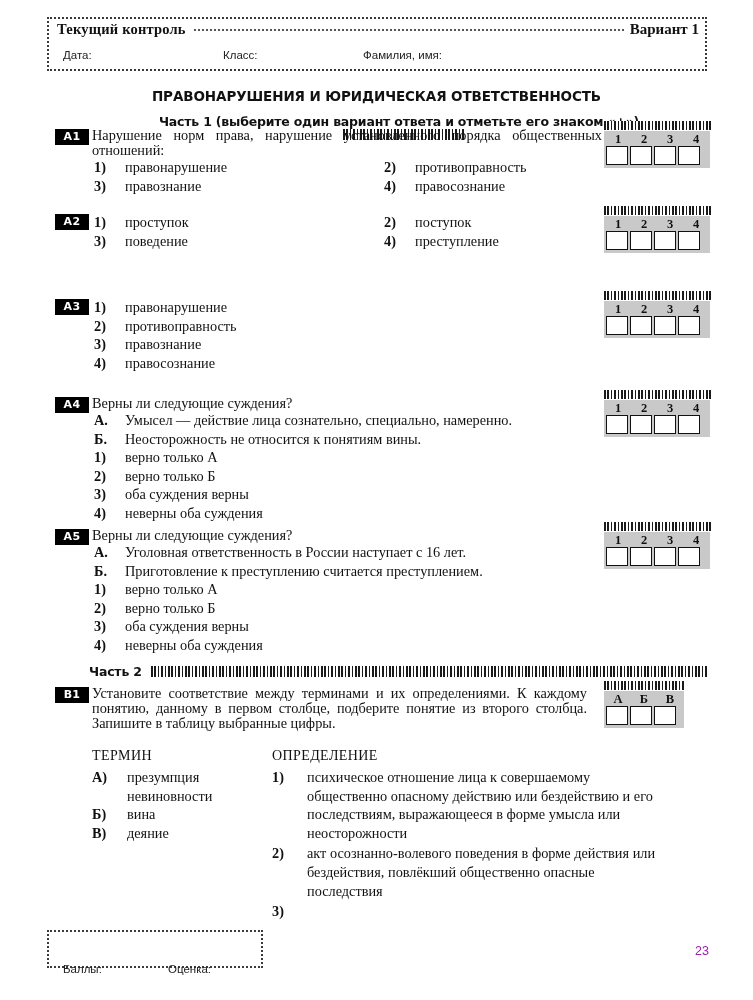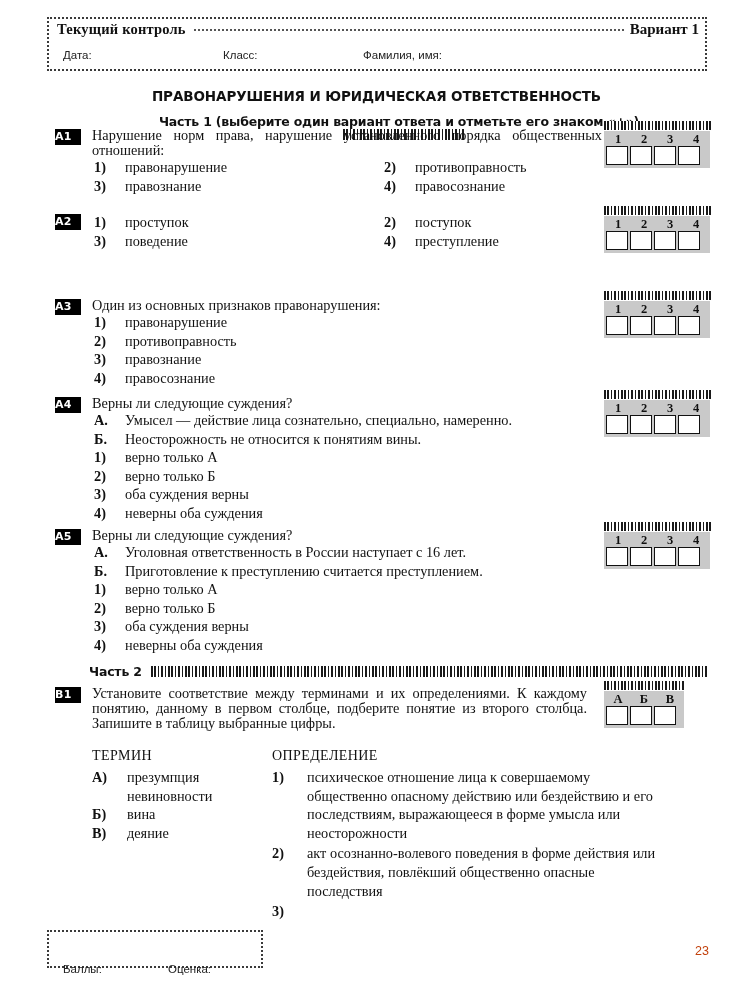--- a/index.html
+++ b/index.html
@@ -110,28 +110,28 @@
   #part1-head { left: 89px; top: 114px; width: 620px; flex-direction: column; }
   #part1-head .hatch { width: 121px; }
   #part2-head { left: 89px; top: 664px; width: 620px; }
   #part2-head .hatch { flex: 1; margin-right: 0; }
 
   
   .qblock { position: absolute; left: 55px; width: 650px; }
   .qtag {
     position: absolute;
     left: 0; top: 1px;
-    width: 26px; height: 16px;
+    width: 34px; height: 16px;
     background: #000;
     color: #fff;
     font-family: "DejaVu Sans", "Liberation Sans", sans-serif;
     font-weight: bold;
     font-size: 11px;
     line-height: 16px;
-    text-align: left;
+    text-align: center;
     letter-spacing: .3px;
   }
   .qbody {
     position: absolute;
     left: 37px;
     top: 0;
     width: 510px;
   }
   .qstem {
     font-size: 14.3px;
@@ -275,21 +275,21 @@
   }
   .footer-fields span { position: absolute; top: 13px; white-space: nowrap; }
   .ff-score { left: 0px; }
   .ff-mark  { left: 105px; }
   .page-num {
     position: absolute;
     right: 44px;
     top: 944px;
     font-family: "Liberation Sans", "DejaVu Sans", sans-serif;
     font-size: 12.5px;
-    color: #c2410c;
+    color: #a21caf;
   }
 </style>
 </head>
 <body>
 
 <div class="page">
 
   <div class="header-box">
     <div class="header-top">
       <span class="hdr-title">Текущий контроль</span>
@@ -352,21 +352,20 @@
             <div>4</div>
           </div><div class="agrid-cells">
             <div></div>
             <div></div>
             <div></div>
             <div></div>
           </div></div></div>
       <div class="qblock" style="top: 298px;">
         <div class="qtag">A3</div>
         <div class="qbody">
-          <div class="qstem">Один из основных признаков правонарушения:</div>
           <div class="opts-1col">
             <div class="opt"><span class="num">1)</span><span>правонарушение</span></div>
             <div class="opt"><span class="num">2)</span><span>противоправность</span></div>
             <div class="opt"><span class="num">3)</span><span>правознание</span></div>
             <div class="opt"><span class="num">4)</span><span>правосознание</span></div>
           </div>
         </div>
       </div>
       <div class="agrid" style="left: 604px; top: 291px;"><div class="cap" style="width: 108px;"></div><div class="agrid-inner"><div class="agrid-hdr">
             <div>1</div>

